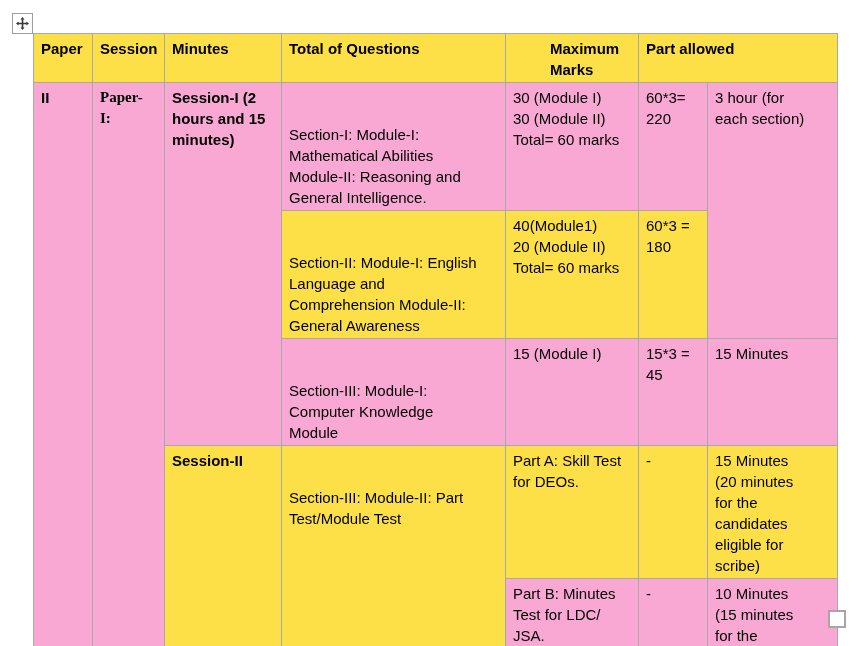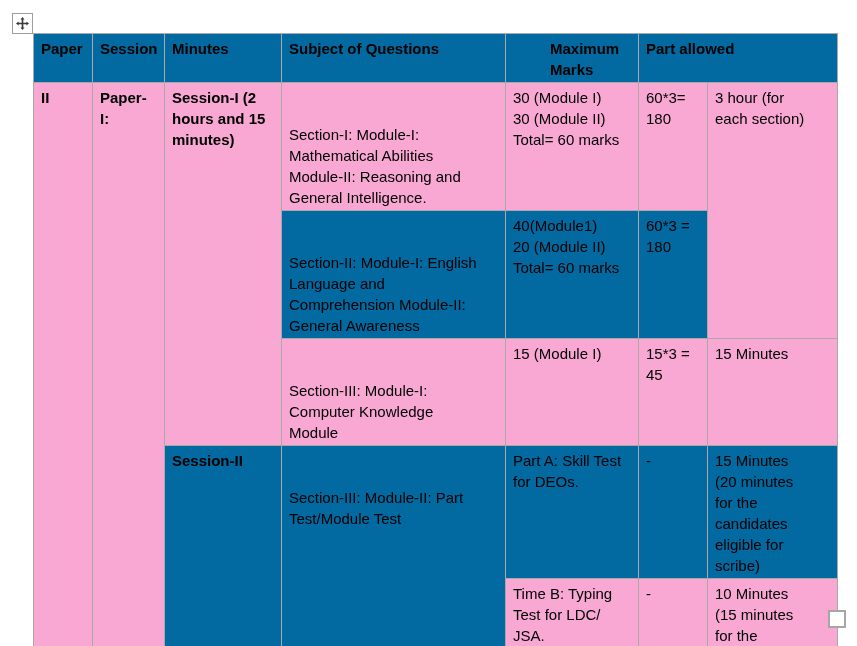--- a/index.html
+++ b/index.html
@@ -56,33 +56,33 @@
     font-size: 15px;
     line-height: 21px;
   }
   .doc-table th,
   .doc-table td {
     border: 1px solid #a9a9a9;
     vertical-align: top;
     text-align: left;
     padding: 4px 7px 2px 7px;
     font-weight: normal;
-    background: #0369a1;
+    background: #fde047;
   }
   .doc-table th { font-weight: bold; }
   .doc-table .b { font-weight: bold; }
   .doc-table .g { background: #f9a8d4; }
 
   .doc-table th span,
   .doc-table td span {
     display: block;
     white-space: pre-line; 
   }
   
-  .mw50  { max-width: 50px; }
+  .mw50  { max-width: 50px; font-family: Liberation Serif, serif; }
   .mw80  { max-width: 82px; margin-left: 37px; }
   .mw95  { max-width: 95px; }
   .mw190 { max-width: 190px; margin-top: 37px; }
 </style>
 </head>
 <body>
 
 <div class="move-handle">
   <svg width="13" height="13" viewBox="0 0 14 14">
     <path d="M7 0 L9.2 2.8 L7.9 2.8 L7.9 6.1 L11.2 6.1 L11.2 4.8 L14 7 L11.2 9.2 L11.2 7.9 L7.9 7.9 L7.9 11.2 L9.2 11.2 L7 14 L4.8 11.2 L6.1 11.2 L6.1 7.9 L2.8 7.9 L2.8 9.2 L0 7 L2.8 4.8 L2.8 6.1 L6.1 6.1 L6.1 2.8 L4.8 2.8 Z" fill="#3b3b3b"></path>
@@ -104,21 +104,21 @@
       <th>
           <span>Paper</span>
         </th>
       <th>
           <span>Session</span>
         </th>
       <th>
           <span>Minutes</span>
         </th>
       <th>
-          <span>Subject of Questions</span>
+          <span>Total of Questions</span>
         </th>
       <th>
           <span class="mw80">Maximum Marks</span>
         </th>
       <th colspan="2">
           <span>Part allowed</span>
         </th>
     </tr>
 
     <tr style="height:122px">
@@ -133,21 +133,21 @@
         </td>
       <td class="g">
           <span class="mw190">Section-I: Module-I: Mathematical Abilities Module-II: Reasoning and General Intelligence.</span>
         </td>
       <td class="g">
           <span>30 (Module I)
 30 (Module II)
 Total= 60 marks</span>
         </td>
       <td class="g">
-          <span>60*3= 180</span>
+          <span>60*3= 220</span>
         </td>
       <td rowspan="2" class="g">
           <span class="mw95">3 hour (for each section)</span>
         </td>
     </tr>
 
     <tr style="height:84px">
       <td>
           <span class="mw190">Section-II: Module-I: English Language and Comprehension Module-II: General Awareness</span>
         </td>
@@ -189,21 +189,21 @@
       <td>
           <span>-</span>
         </td>
       <td>
           <span class="mw95">15 Minutes (20 minutes for the candidates eligible for scribe)</span>
         </td>
     </tr>
 
     <tr style="height:130px">
       <td class="g">
-          <span>Time B: Typing Test for LDC/ JSA.</span>
+          <span>Part B: Minutes Test for LDC/ JSA.</span>
         </td>
       <td class="g">
           <span>-</span>
         </td>
       <td class="g">
           <span class="mw95">10 Minutes (15 minutes for the candidates eligible for scribe)</span>
         </td>
     </tr>
   </tbody>
 </table>

